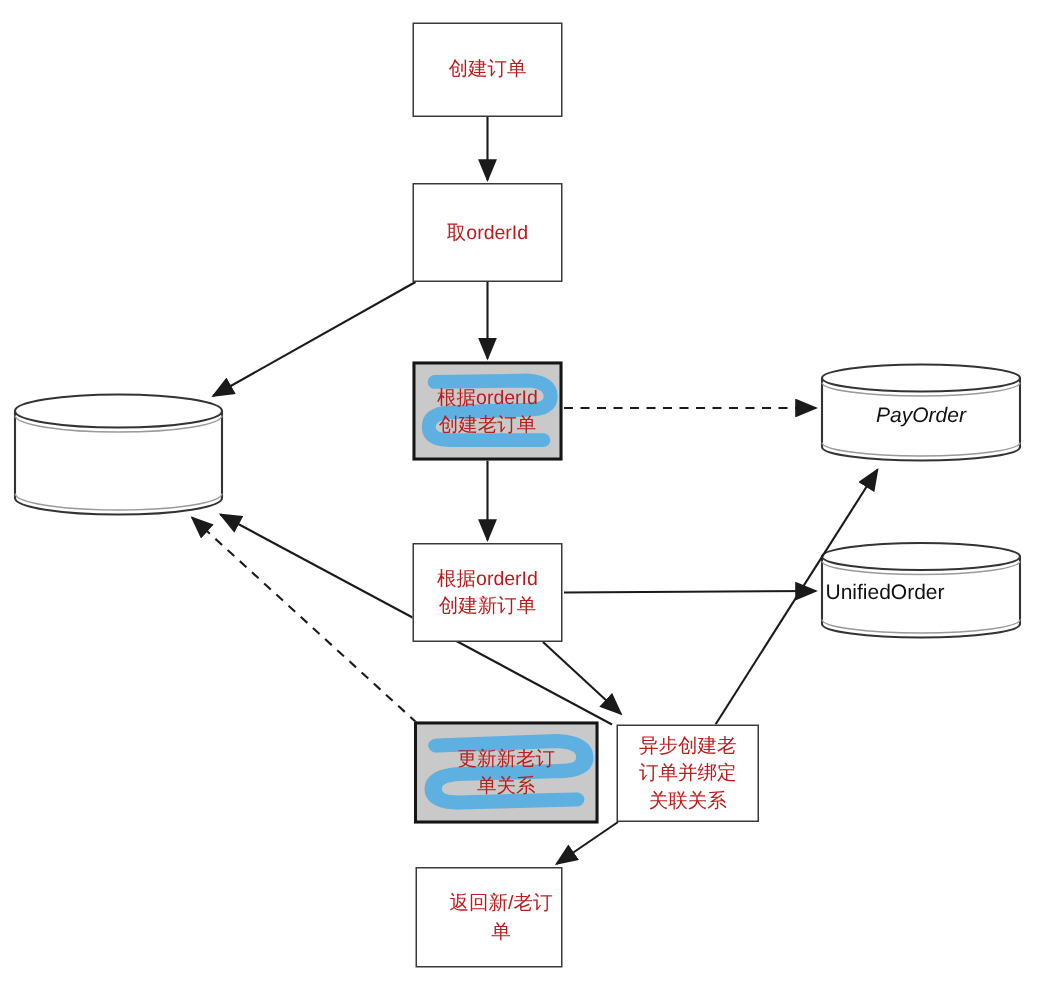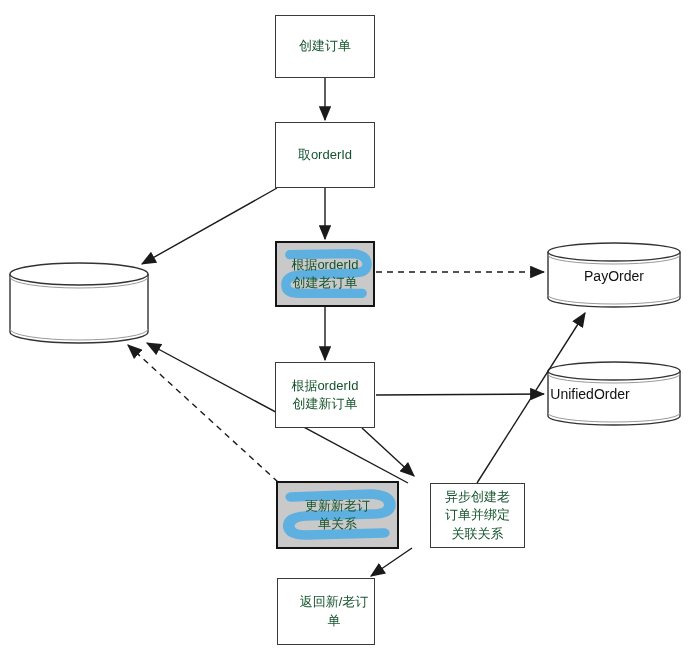--- a/index.html
+++ b/index.html
@@ -9,21 +9,21 @@
   html,body{margin:0;padding:0;background:var(--background);}
   body{font-family:"Liberation Sans","DejaVu Sans",sans-serif;}
   #canvas{position:relative;width:692px;height:659px;background:var(--background);overflow:hidden;}
   #edge-layer{position:absolute;left:0;top:0;z-index:0;}
   .edge{stroke:var(--line);stroke-width:1.4;fill:none;}
   .edge.dashed{stroke-dasharray:6 5;}
   .cyl-body{fill:#ffffff;stroke:#333;stroke-width:1.4;}
   .cyl-shade{fill:none;stroke:#999;stroke-width:1;}
   .node{position:absolute;z-index:2;background:#fff;border:1px solid var(--box-border);
         display:flex;align-items:center;justify-content:center;text-align:center;
-        font-size:13px;line-height:1.4;color:#14532d;box-sizing:border-box;}
+        font-size:13px;line-height:1.4;color:#b91c1c;box-sizing:border-box;}
   .node .lbl{position:relative;z-index:1;white-space:pre-line;}
   .node.hl{background:var(--highlight-gray);border:2px solid #141414;}
   .scribble{position:absolute;left:1px;top:1px;width:calc(100% - 2px);height:calc(100% - 2px);z-index:0;}
   .scribble path{stroke:var(--highlight-blue);stroke-width:9.5;fill:none;
                  stroke-linecap:round;stroke-linejoin:round;opacity:.92;}
   .dblabel{position:absolute;z-index:2;display:flex;align-items:center;justify-content:center;
            font-size:14px;color:#111;text-align:center;}
 </style>
 </head>
 <body>
@@ -93,27 +93,27 @@
   </div>
 
   <div class="node hl" style="left:276px;top:481px;width:123px;height:68px;">
     <svg class="scribble" viewBox="0 0 96 62" preserveAspectRatio="none">
       <path d="M10 13 L76 10 Q 91 11 91 21 Q 91 30 77 30 L22 32 Q 8 33 8 42 Q 8 51 22 51 L86 49"></path>
     </svg>
     <span class="lbl">更新新老订
 单关系</span>
   </div>
 
-  <div class="node" style="left:430px;top:483px;width:95px;height:65px;">
+  <div class="node" style="left:411px;top:483px;width:95px;height:65px;">
     <span class="lbl">异步创建老
 订单并绑定
 关联关系</span>
   </div>
 
   <div class="node" style="left:277px;top:578px;width:98px;height:67px;padding-left:16px;">
     <span class="lbl">返回新/老订
 单</span>
   </div>
 
-  <div class="dblabel" style="left:548px;top:250px;width:132px;height:52px;">PayOrder</div>
+  <div class="dblabel" style="left:548px;top:250px;width:132px;height:52px;font-style:italic;">PayOrder</div>
   <div class="dblabel" style="left:528px;top:368px;width:124px;height:52px;">UnifiedOrder</div>
 
 </div>
 
 </body></html>

